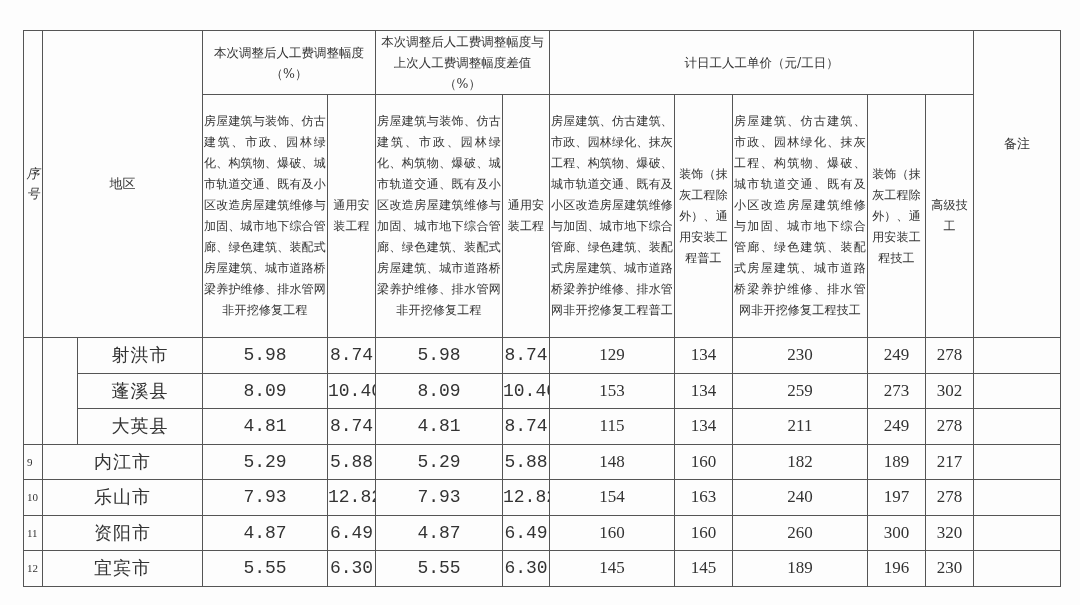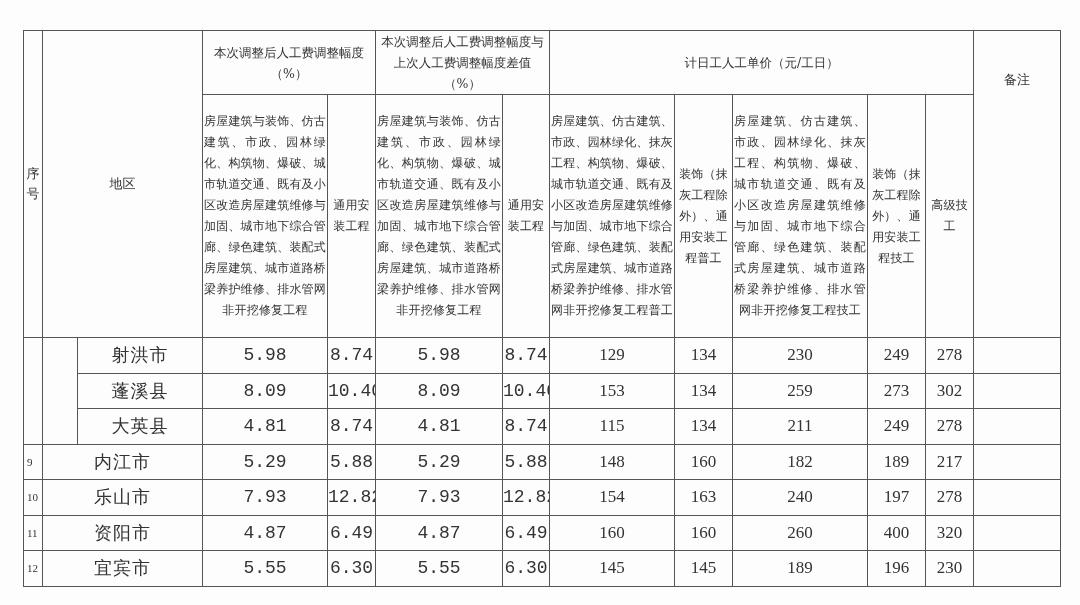--- a/index.html
+++ b/index.html
@@ -21,21 +21,21 @@
     overflow: hidden;
   }
   .grp { font-size: 12.5px; line-height: 21px; padding: 0 2px; }
   .sub { font-size: 12px; line-height: 21px; letter-spacing: 0.2px; }
   .sub.left { text-align: justify; text-align-last: center; padding: 16px 1px; }
   .hdr-main { font-size: 13px; }
   .num { font-size: 18px; font-family: Liberation Mono, monospace; color: #444; margin-left: 40px; }
   .num2 { font-size: 17px; font-family: "Liberation Serif", serif; color: #444; }
   .idx { font-size: 11px; text-align: left !important; padding-left: 3px !important; font-family: "Liberation Serif", serif; }
   .region { font-size: 18px; letter-spacing: 1px; }
-  .vert { writing-mode: horizontal-tb; font-size: 13px; line-height: 20px; }
+  .vert { writing-mode: horizontal-tb; font-size: 13px; line-height: 20px; font-style: italic; }
   tr.hr1 { height: 43px; }
   tr.hr2 { height: 233px; }
   tr.dr { height: 35.5px; }
 </style>
 </head>
 <body>
 
 <div class="page">
 <table class="wage">
   <colgroup>
@@ -53,21 +53,21 @@
     <col style="width:48px">
     <col style="width:87px">
   </colgroup>
   <tbody>
         <tr class="hr1">
     <td rowspan="2" class="vert"><span style="display:inline-block;width:13px;word-break:break-all;">序号</span></td>
     <td rowspan="2" colspan="2" class="hdr-main">地区</td>
     <td colspan="2" class="grp">本次调整后人工费调整幅度（%）</td>
     <td colspan="2" class="grp">本次调整后人工费调整幅度与上次人工费调整幅度差值（%）</td>
     <td colspan="5" class="grp">计日工人工单价（元/工日）</td>
-    <td rowspan="2" class="hdr-main" style="vertical-align:top;padding-top:40px;">备注</td>
+    <td rowspan="2" class="hdr-main" style="vertical-align:top;padding-top:104px;">备注</td>
   </tr>
   <tr class="hr2">
     <td class="sub left">房屋建筑与装饰、仿古建筑、市政、园林绿化、构筑物、爆破、城市轨道交通、既有及小区改造房屋建筑维修与加固、城市地下综合管廊、绿色建筑、装配式房屋建筑、城市道路桥梁养护维修、排水管网非开挖修复工程</td>
     <td class="sub">通用安装工程</td>
     <td class="sub left">房屋建筑与装饰、仿古建筑、市政、园林绿化、构筑物、爆破、城市轨道交通、既有及小区改造房屋建筑维修与加固、城市地下综合管廊、绿色建筑、装配式房屋建筑、城市道路桥梁养护维修、排水管网非开挖修复工程</td>
     <td class="sub">通用安装工程</td>
     <td class="sub left">房屋建筑、仿古建筑、市政、园林绿化、抹灰工程、构筑物、爆破、城市轨道交通、既有及小区改造房屋建筑维修与加固、城市地下综合管廊、绿色建筑、装配式房屋建筑、城市道路桥梁养护维修、排水管网非开挖修复工程普工</td>
     <td class="sub">装饰（抹灰工程除外）、通用安装工程普工</td>
     <td class="sub left">房屋建筑、仿古建筑、市政、园林绿化、抹灰工程、构筑物、爆破、城市轨道交通、既有及小区改造房屋建筑维修与加固、城市地下综合管廊、绿色建筑、装配式房屋建筑、城市道路桥梁养护维修、排水管网非开挖修复工程技工</td>
     <td class="sub">装饰（抹灰工程除外）、通用安装工程技工</td>
@@ -147,21 +147,21 @@
   <tr class="dr">
     <td class="idx">11</td>
     <td colspan="2" class="region">资阳市</td>
     <td class="num">4.87</td>
     <td class="num">6.49</td>
     <td class="num">4.87</td>
     <td class="num">6.49</td>
     <td class="num2">160</td>
     <td class="num2">160</td>
     <td class="num2">260</td>
-    <td class="num2">400</td>
+    <td class="num2">300</td>
     <td class="num2">320</td>
     <td></td>
   </tr>
   <tr class="dr">
     <td class="idx">12</td>
     <td colspan="2" class="region">宜宾市</td>
     <td class="num">5.55</td>
     <td class="num">6.30</td>
     <td class="num">5.55</td>
     <td class="num">6.30</td>

